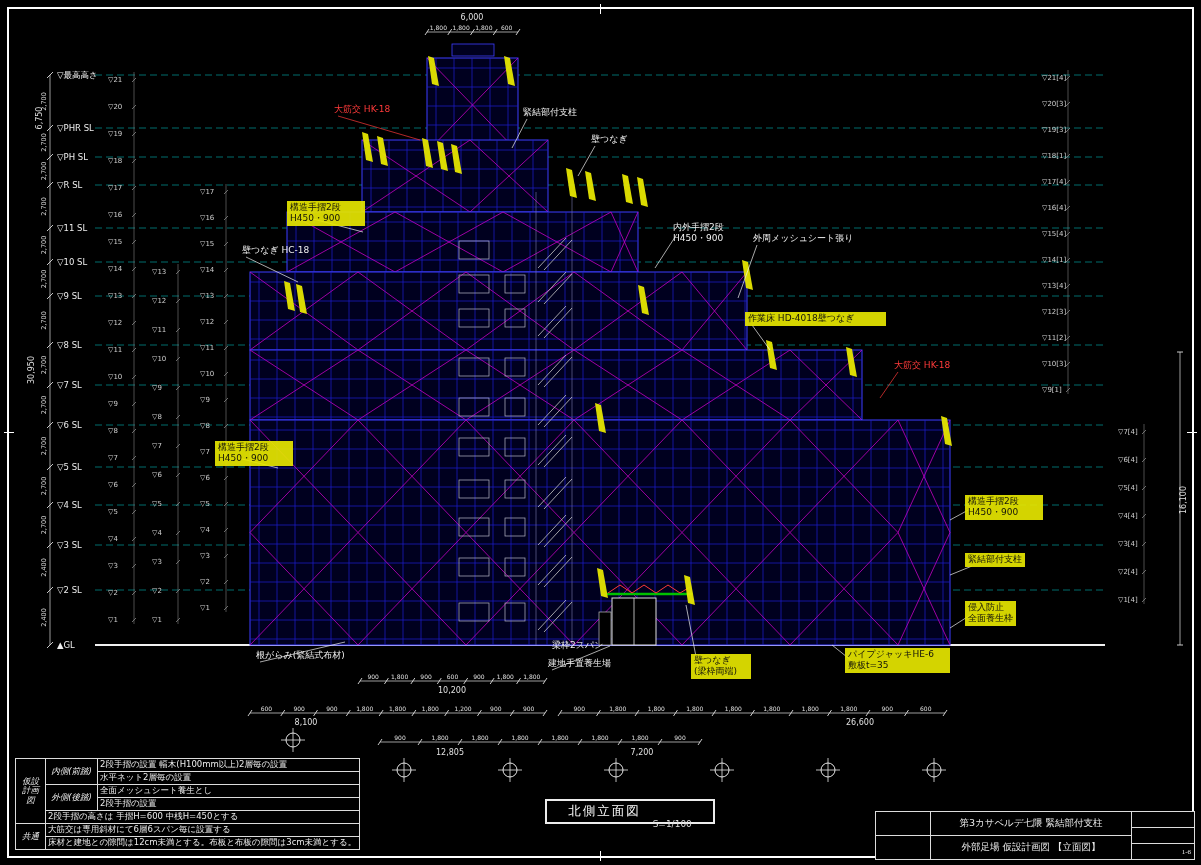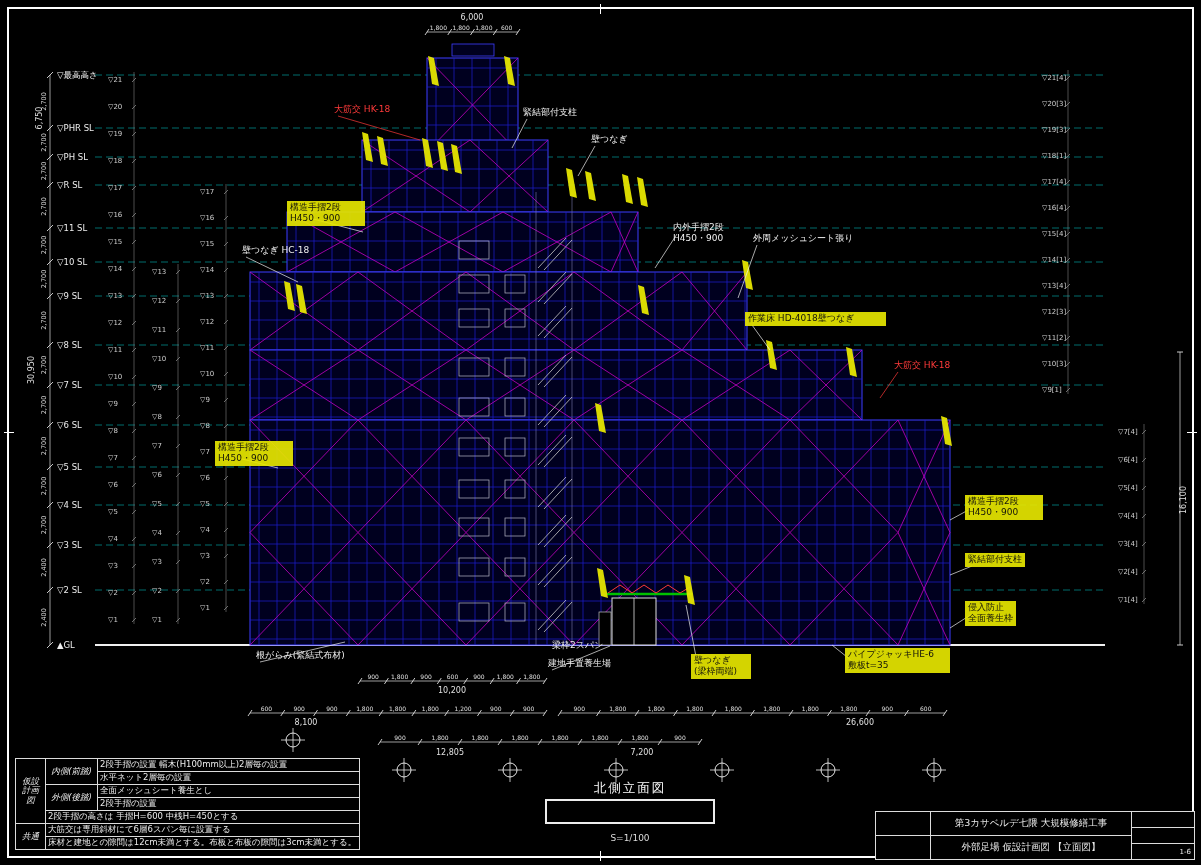--- a/index.html
+++ b/index.html
@@ -5,34 +5,34 @@
   html,body{margin:0;padding:0;background:#000;}
   body{width:1201px;height:865px;font-family:"DejaVu Sans",sans-serif;}
   .sheet{position:relative;width:1201px;height:865px;background:#000;overflow:hidden;}
   svg{position:absolute;left:0;top:0;}
   
   table.notes{position:absolute;left:15px;top:758px;border-collapse:collapse;background:#000;}
   table.notes td{border:1px solid #dcdcdc;color:#ececec;font-size:8.5px;line-height:1.1;padding:0 2px;height:12px;white-space:nowrap;overflow:hidden;}
   table.notes td.c{text-align:center;white-space:normal;font-style:italic;}
   
   .title-box{position:absolute;left:545px;top:799px;width:166px;height:21px;border:2px solid #ececec;color:#fff;
-    display:flex;align-items:center;justify-content:center;gap:12px;background:#000;flex-direction:column;}
+    display:flex;align-items:center;justify-content:center;gap:12px;background:#000;}
   .tb-main{font-size:12.5px;letter-spacing:2px;}
   .tb-scale{font-size:9px;color:#ddd;margin-top:24px;}
   
   .tblock{position:absolute;left:875px;top:811px;width:318px;height:47px;border:1px solid #dcdcdc;display:flex;background:#000;color:#ececec;}
   .tb-stamps{width:54px;border-right:1px solid #dcdcdc;display:flex;flex-direction:column;}
   .tb-stamps div{flex:1;}
   .tb-stamps div:first-child{border-bottom:1px solid #dcdcdc;}
   .tb-main2{flex:1;display:flex;flex-direction:column;}
   .tb-row1,.tb-row2{flex:1;display:flex;align-items:center;justify-content:center;font-size:9.5px;white-space:nowrap;}
   .tb-row1{border-bottom:1px solid #dcdcdc;}
   .tb-right{width:62px;border-left:1px solid #dcdcdc;display:flex;flex-direction:column;}
   .tb-right div{flex:1;border-bottom:1px solid #dcdcdc;font-size:7px;display:flex;align-items:center;justify-content:flex-end;padding-right:3px;}
-  .tb-right div:last-child{border-bottom:none;}
+  .tb-right div:last-child{border-bottom:none;font-family:Liberation Serif, serif;}
 </style>
 </head>
 <body>
 
 <div class="sheet">
 
   <svg id="cad" width="1201" height="865" viewBox="0 0 1201 865">
       <g>
         <rect x="8" y="8" width="1185" height="849" fill="none" stroke="#ffffff" stroke-width="2"></rect>
         <line x1="600.5" y1="4" x2="600.5" y2="14" stroke="#fff" stroke-width="1"></line>
@@ -841,21 +841,21 @@
     <span class="tb-main">北側立面図</span>
     <span class="tb-scale">S=1/100</span>
   </div>
 
   <div class="tblock">
     <div class="tb-stamps">
         <div></div>
         <div></div>
       </div>
     <div class="tb-main2">
-      <div class="tb-row1">第3カサベルデ七隈 大規模修繕工事</div>
+      <div class="tb-row1">第3カサベルデ七隈 緊結部付支柱</div>
       <div class="tb-row2">外部足場 仮設計画図 【立面図】</div>
     </div>
     <div class="tb-right">
       <div></div>
       <div></div>
       <div>1-6</div>
     </div>
   </div>
 
 </div>

